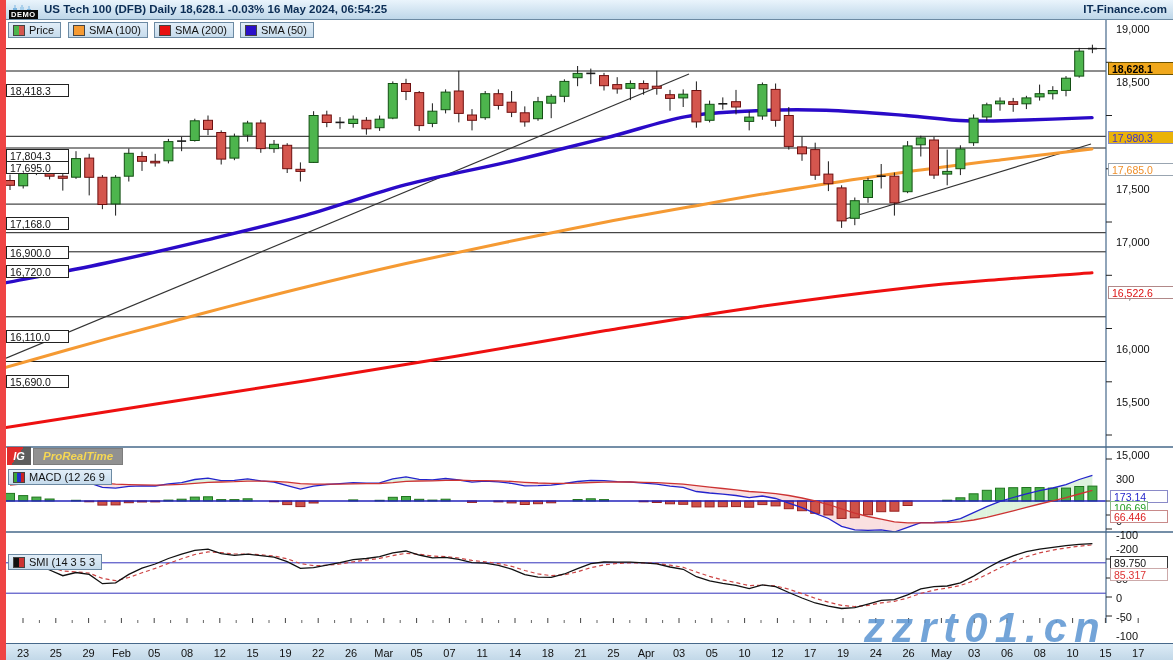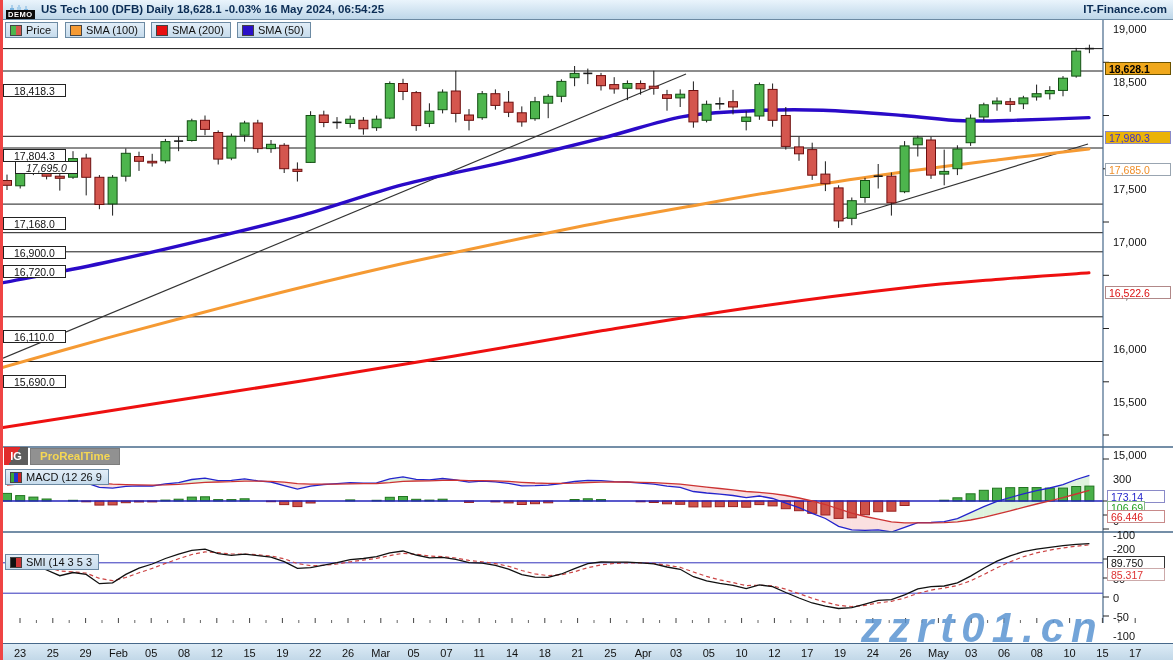--- a/index.html
+++ b/index.html
@@ -1,41 +1,41 @@
 <!DOCTYPE html>
 <html><head>
 <meta charset="utf-8">
 <style>
   html,body{margin:0;padding:0;background:#9db8cc;}
   #app{position:relative;width:1173px;height:660px;background:#ffffff;overflow:hidden;
-       font-family:"Liberation Sans","DejaVu Sans",sans-serif;border-left:3px solid #ef4444;box-sizing:border-box;}
+       font-family:"Liberation Sans","DejaVu Sans",sans-serif;border-left:6px solid #ef4444;box-sizing:border-box;}
   
   #titlebar{position:absolute;top:0;left:0;width:100%;height:20px;
     background:linear-gradient(#eaf4fc,#bed7e9);border-bottom:1px solid #6c8aa3;box-sizing:border-box;}
   #prt-logo-mini{position:absolute;left:3px;top:1px;width:30px;height:18px;}
   .demo-badge{position:absolute;left:0;bottom:0;background:#0a0a0a;color:#fff;font-size:7.5px;
     font-weight:bold;padding:0 2px;letter-spacing:.5px;}
   #main-title{position:absolute;left:38px;top:3px;font-size:11.5px;font-weight:bold;color:#0b2d55;white-space:nowrap;}
   #itf{position:absolute;right:6px;top:3px;font-size:11.5px;font-weight:bold;color:#0b2d55;}
   
   .chip{position:absolute;display:flex;align-items:center;gap:4px;height:16px;
     background:linear-gradient(#e2eef8,#c6dbec);border:1px solid #6c8aa3;padding:0 6px 0 4px;
     font-size:11px;color:#111;box-sizing:border-box;white-space:nowrap;z-index:6;}
   .swatch{width:10px;height:9px;border:1px solid #444;display:inline-block;}
   
   .tick-label{position:absolute;left:1110px;font-size:11px;color:#111;white-space:nowrap;z-index:3;}
   .lvl-label{position:absolute;left:0;width:63px;height:13px;line-height:13px;background:#fff;
-    border:1px solid #222;font-size:10.5px;color:#111;padding-left:10px;box-sizing:border-box;z-index:4;}
+    border:1px solid #222;font-size:10.5px;color:#111;padding-left:3px;box-sizing:border-box;z-index:4;}
   .badge{position:absolute;left:1102px;width:66px;height:13px;line-height:12px;font-size:10.5px;
     background:#fff;border:1px solid #8899aa;padding-left:3px;box-sizing:border-box;z-index:5;white-space:nowrap;}
   .xlab{position:absolute;top:3px;font-size:11px;color:#111;transform:translateX(-50%);white-space:nowrap;}
   #xaxis{position:absolute;left:0;top:643px;width:100%;height:17px;
     background:linear-gradient(#dcebf6,#c2d8e8);border-top:1px solid #46688a;box-sizing:border-box;z-index:2;}
   
-  #prt-logo{position:absolute;left:1px;top:446px;height:20px;display:flex;align-items:center;gap:2px;z-index:6;opacity:.95;}
+  #prt-logo{position:absolute;left:1px;top:446px;height:20px;display:flex;align-items:center;gap:2px;z-index:6;opacity:.95;font-style:italic;}
   #ig-box{width:24px;height:18px;background:linear-gradient(125deg,#e02020 46%,#555 46%);
     color:#fff;font-weight:bold;font-size:11px;text-align:center;line-height:18px;}
   #prt-pill{background:#8c8c8c;color:#f5d54a;font-weight:bold;font-size:11.5px;border-radius:0;
     padding:1px 9px 2px 9px;border:1px solid #777;}
   
   #wm-cn{position:absolute;left:880px;top:558px;font-size:60px;font-weight:bold;color:rgba(250,250,250,0.50);
     -webkit-text-stroke:2px rgba(130,130,130,0.45);letter-spacing:4px;z-index:9;pointer-events:none;white-space:nowrap;}
   #wm-url{position:absolute;left:858px;top:604px;font-size:42px;font-weight:bold;font-style:italic;
     color:rgba(84,144,208,0.82);letter-spacing:7px;z-index:9;pointer-events:none;white-space:nowrap;}
 </style>
@@ -557,21 +557,21 @@
       <div class="tick-label" style="top: 473px;">300</div>
       <div class="tick-label" style="top: 515px;">0</div>
       <div class="tick-label" style="top: 529px;">-100</div>
       <div class="tick-label" style="top: 543px;">-200</div>
       <div class="tick-label" style="top: 573px;">50</div>
       <div class="tick-label" style="top: 592px;">0</div>
       <div class="tick-label" style="top: 611px;">-50</div>
       <div class="tick-label" style="top: 630px;">-100</div>
       <div class="lvl-label" style="top: 83.951px; left: 0px;">18,418.3</div>
       <div class="lvl-label" style="top: 149.342px; left: 0px;">17,804.3</div>
-      <div class="lvl-label" style="top: 160.982px; left: 12px; font-style: italic;">17,695.0</div>
+      <div class="lvl-label" style="top: 160.982px; left: 0px;">17,695.0</div>
       <div class="lvl-label" style="top: 217.108px; left: 0px;">17,168.0</div>
       <div class="lvl-label" style="top: 245.65px; left: 0px;">16,900.0</div>
       <div class="lvl-label" style="top: 264.82px; left: 0px;">16,720.0</div>
       <div class="lvl-label" style="top: 329.785px; left: 0px;">16,110.0</div>
       <div class="lvl-label" style="top: 374.515px; left: 0px;">15,690.0</div>
       <div class="badge" style="top: 62.1073px; background: rgb(240, 168, 28); color: rgb(0, 0, 0); border-color: rgb(107, 82, 0); font-weight: bold;">18,628.1</div>
       <div class="badge" style="top: 131.098px; background: #eab308; color: rgb(59, 47, 208); border-color: rgb(138, 138, 200); font-weight: normal;">17,980.3</div>
       <div class="badge" style="top: 162.547px; background: rgb(255, 255, 255); color: rgb(239, 143, 42); border-color: rgb(153, 165, 177); font-weight: normal;">17,685.0</div>
       <div class="badge" style="top: 286.343px; background: rgb(255, 255, 255); color: rgb(221, 17, 17); border-color: rgb(177, 136, 136); font-weight: normal;">16,522.6</div>
       <div class="badge" style="top: 490px; left: 1104px; width: 58px; color: rgb(36, 36, 204); border-color: rgb(138, 138, 200);">173.14</div>

